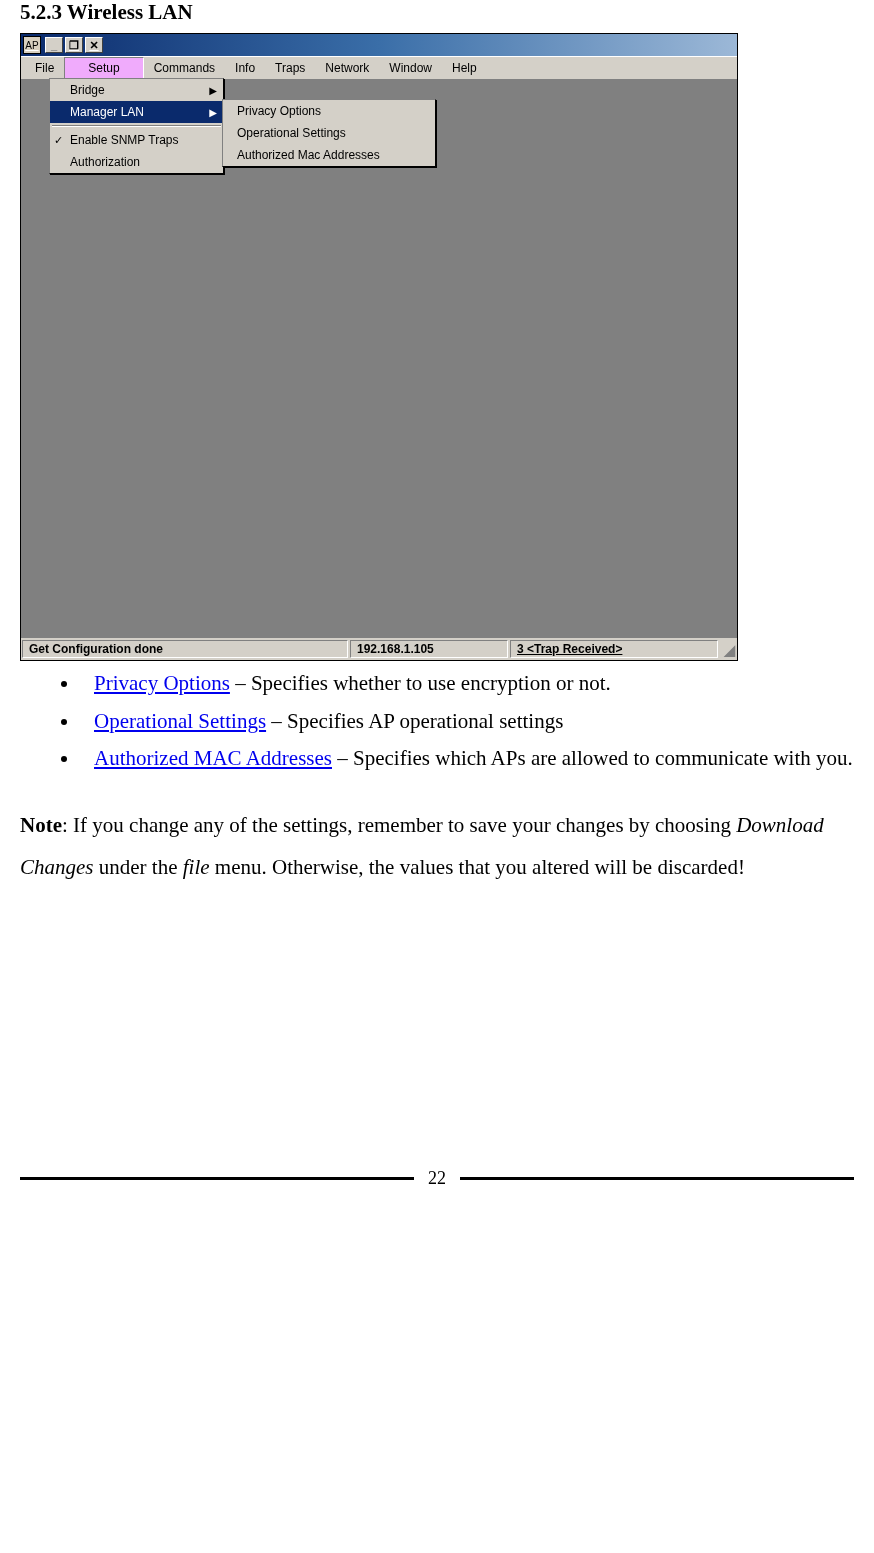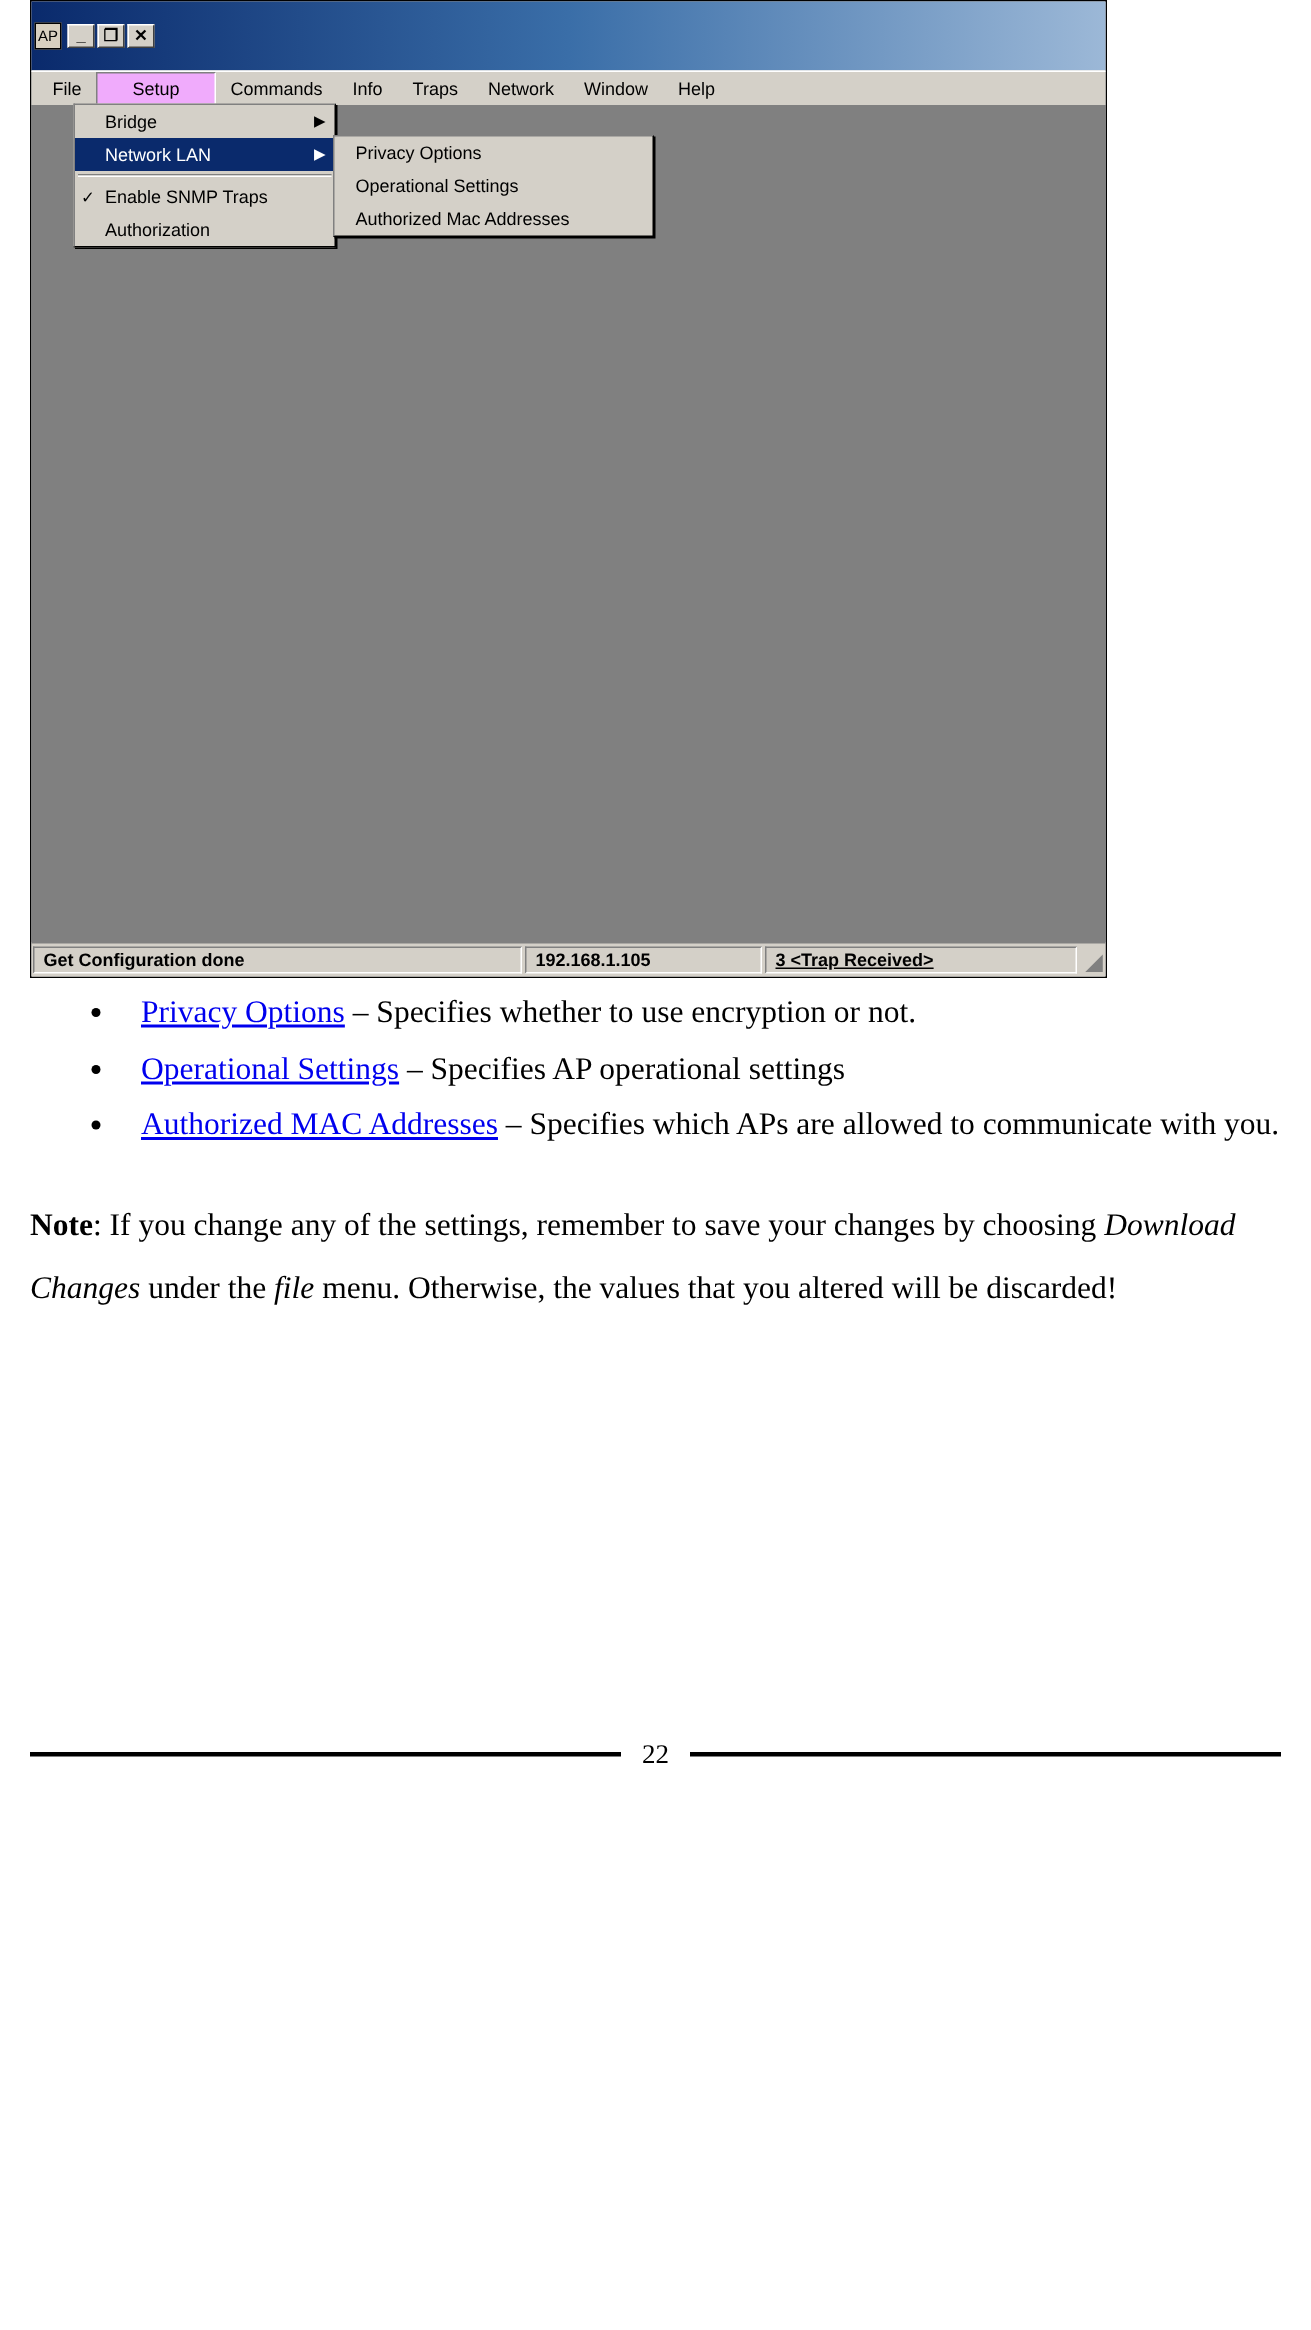--- a/index.html
+++ b/index.html
@@ -77,25 +77,26 @@
     .window-wrap {
       width: 716px;
       border: 1px solid #000;
       margin-bottom: 2px;
     }
     .titlebar {
       height: 22px;
       background: linear-gradient(to right, #0a2a6c, #3a6ea8, #9cb8d7);
       display: flex;
       align-items: center;
-      padding: 12px 2px;
+      padding: 0 2px;
       color: #fff;
       font-family: Tahoma, Arial, sans-serif;
       font-size: 12px;
       font-weight: bold;
+      text-decoration: underline;
     }
     .titlebar .app-icon {
       width: 16px;
       height: 16px;
       background: #d8d0c0;
       border: 1px solid #000;
       margin-right: 4px;
       display:inline-flex;align-items:center;justify-content:center;font-size:10px;color:#000;font-weight:normal;
     }
     .titlebar .title-text {
@@ -224,20 +225,21 @@
       width: 16px;
       display:flex;align-items:flex-end;justify-content:flex-end;padding:0 2px 2px 0;
       color:#808080;font-size:14px;
     }
   </style>
 </head>
 <body>
 
 <div class="page">
 
+  <div class="section-heading">5.2.3 Wireless LAN</div>
 
   <div class="window-wrap">
     <div class="titlebar">
       <span class="app-icon">AP</span>
       <div class="win-controls">
         <div class="win-btn">_</div>
         <div class="win-btn">❐</div>
         <div class="win-btn">✕</div>
       </div>
     </div>
@@ -251,21 +253,21 @@
       <div class="menu-item">Window</div>
       <div class="menu-item">Help</div>
     </div>
     <div class="client-area">
       <div class="dropdown-menu">
         <div class="dmenu-item">
           <span>Bridge</span>
           <span class="arrow">▶</span>
         </div>
         <div class="dmenu-item highlight">
-          <span>Network LAN</span>
+          <span>Manager LAN</span>
           <span class="arrow">▶</span>
         </div>
         <div class="sep"></div>
         <div class="dmenu-item">
           <span class="check">✓</span>
           <span>Enable SNMP Traps</span>
         </div>
         <div class="dmenu-item">
           <span>Authorization</span>
         </div>

